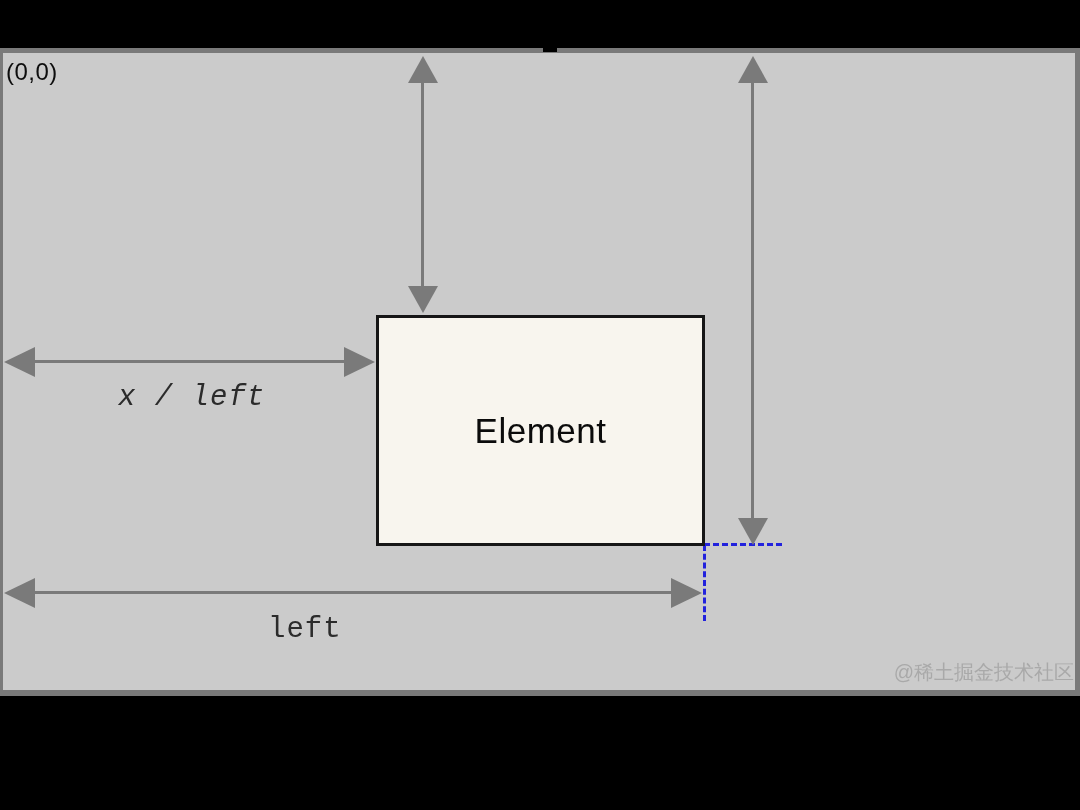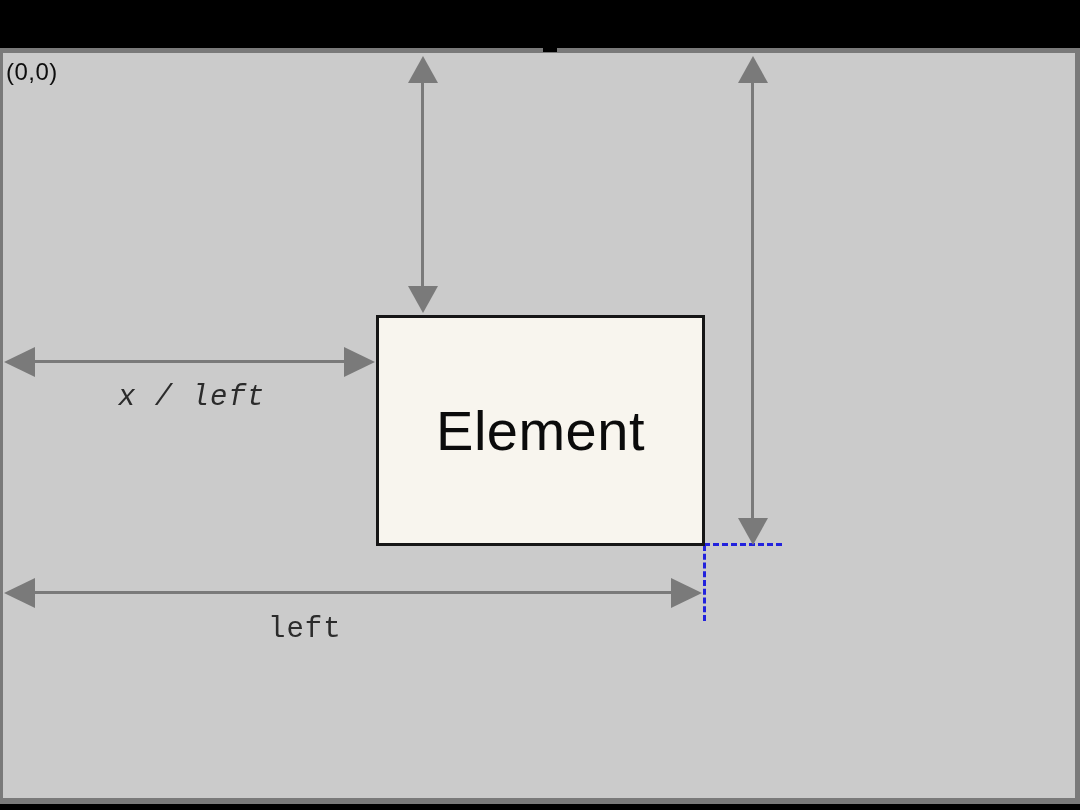--- a/index.html
+++ b/index.html
@@ -9,21 +9,21 @@
     --arrow:#7a7a7a;
     --element-fill:#f8f5ee;
     --element-border:#161616;
     --label-text:#2b2b2b;
     --guide-blue:#2222dd;
     --watermark:#a9a9a9;
   }
   *{margin:0;padding:0;box-sizing:border-box;}
   body{background:#000;font-family:"Liberation Sans",sans-serif;}
   .stage{
-    position:relative;width:1080px;height:804px;
+    position:relative;width:1080px;height:696px;
     background:var(--top-bar);overflow:hidden;
   }
   .top-bar{position:absolute;left:0;top:0;width:1080px;height:48px;background:var(--top-bar);}
   .notch{position:absolute;left:543px;top:42px;width:14px;height:10px;background:#000;z-index:5;}
   .viewport{
     position:absolute;left:0;top:48px;right:0;bottom:0;
     background:var(--background);
     border-style:solid;border-color:var(--frame-border);
     border-width:5px 5px 6px 3px;
   }
@@ -55,21 +55,21 @@
     white-space:pre;z-index:3;
   }
   
   .element-box{
     position:absolute;left:376px;top:315px;width:329px;height:231px;
     background:var(--element-fill);
     border:3px solid var(--element-border);
     display:flex;align-items:center;justify-content:center;z-index:4;
   }
   .element-box .element-label{
-    font-size:56px;color:#0b0b0b;letter-spacing:0.5px;
+    font-size:35px;color:#0b0b0b;letter-spacing:0.5px;
   }
   
   .guide-h{position:absolute;left:704px;top:543px;width:78px;height:0;
     border-top:3px dashed var(--guide-blue);z-index:1;}
   .guide-v{position:absolute;left:703px;top:545px;width:0;height:76px;
     border-left:3px dashed var(--guide-blue);z-index:1;}
   
   .watermark{
     position:absolute;right:6px;bottom:10px;
     font-size:20px;color:var(--watermark);z-index:3;
@@ -113,14 +113,15 @@
   </div>
   <div class="mono-label" style="left:268px;top:613px;">left</div>
 
   <div class="guide-h"></div>
   <div class="guide-v"></div>
 
   <div class="element-box">
     <span class="element-label">Element</span>
   </div>
 
+  <div class="watermark">@稀土掘金技术社区</div>
 
 </div>
 
 </body></html>

